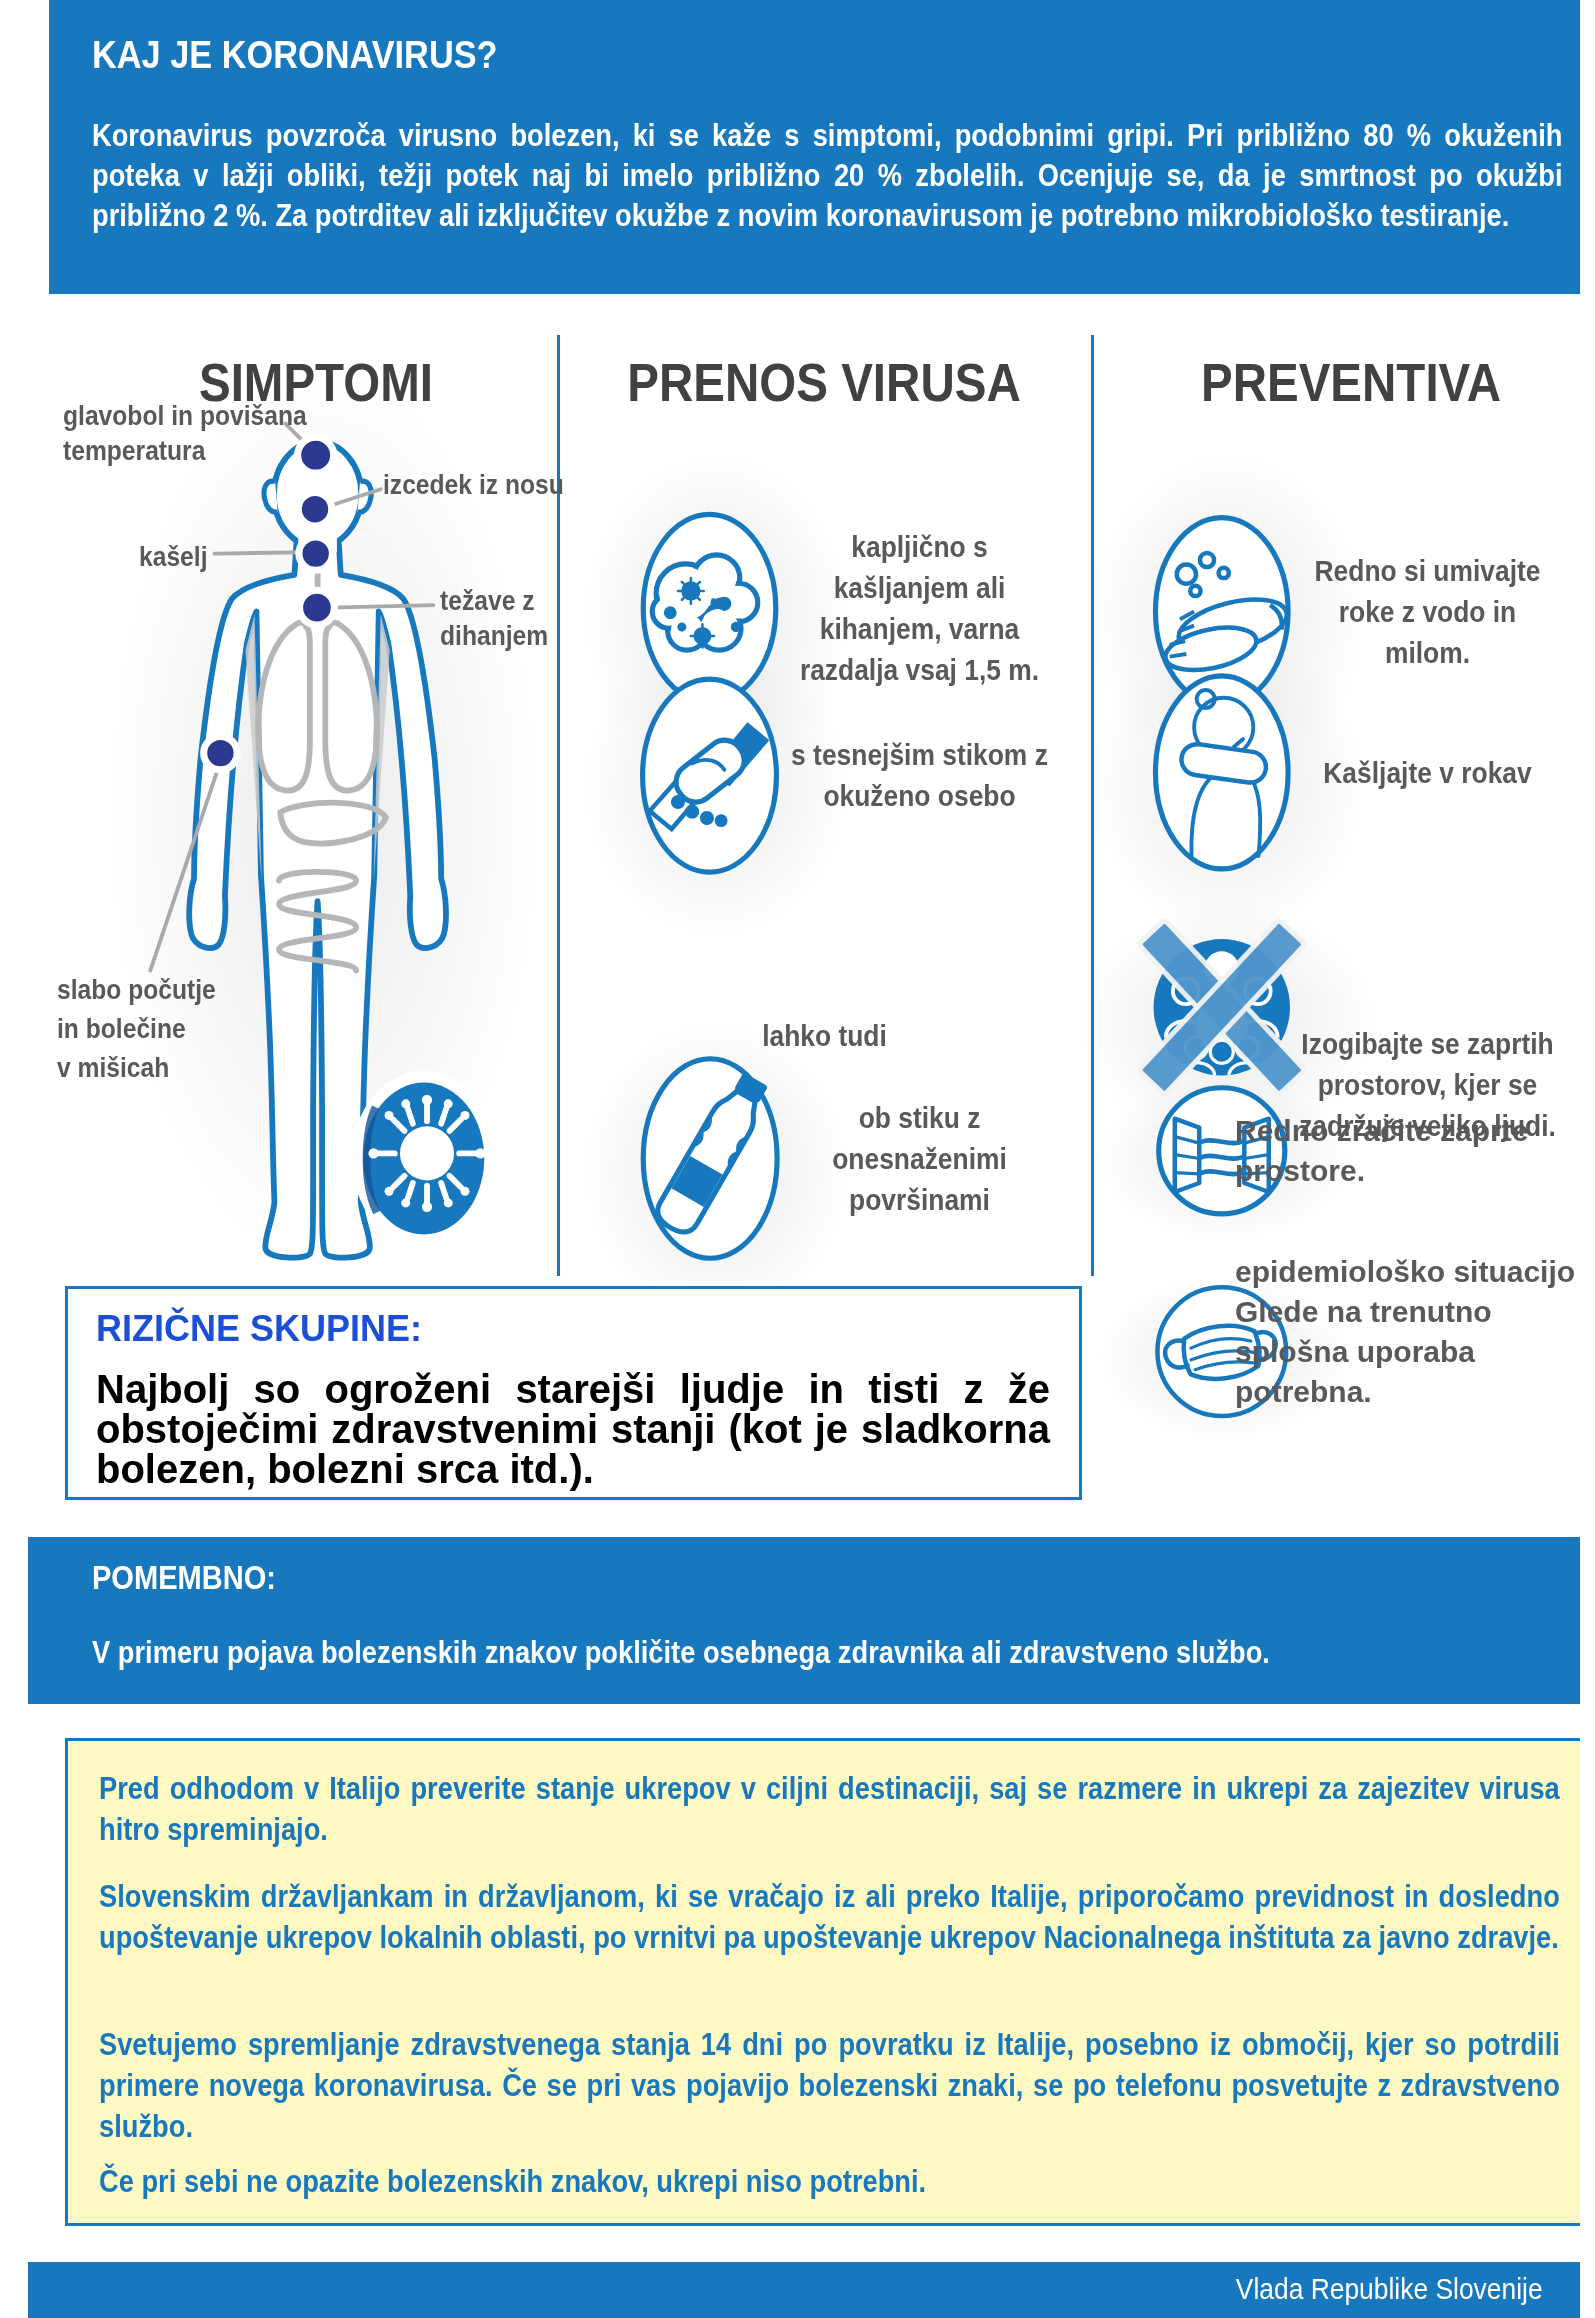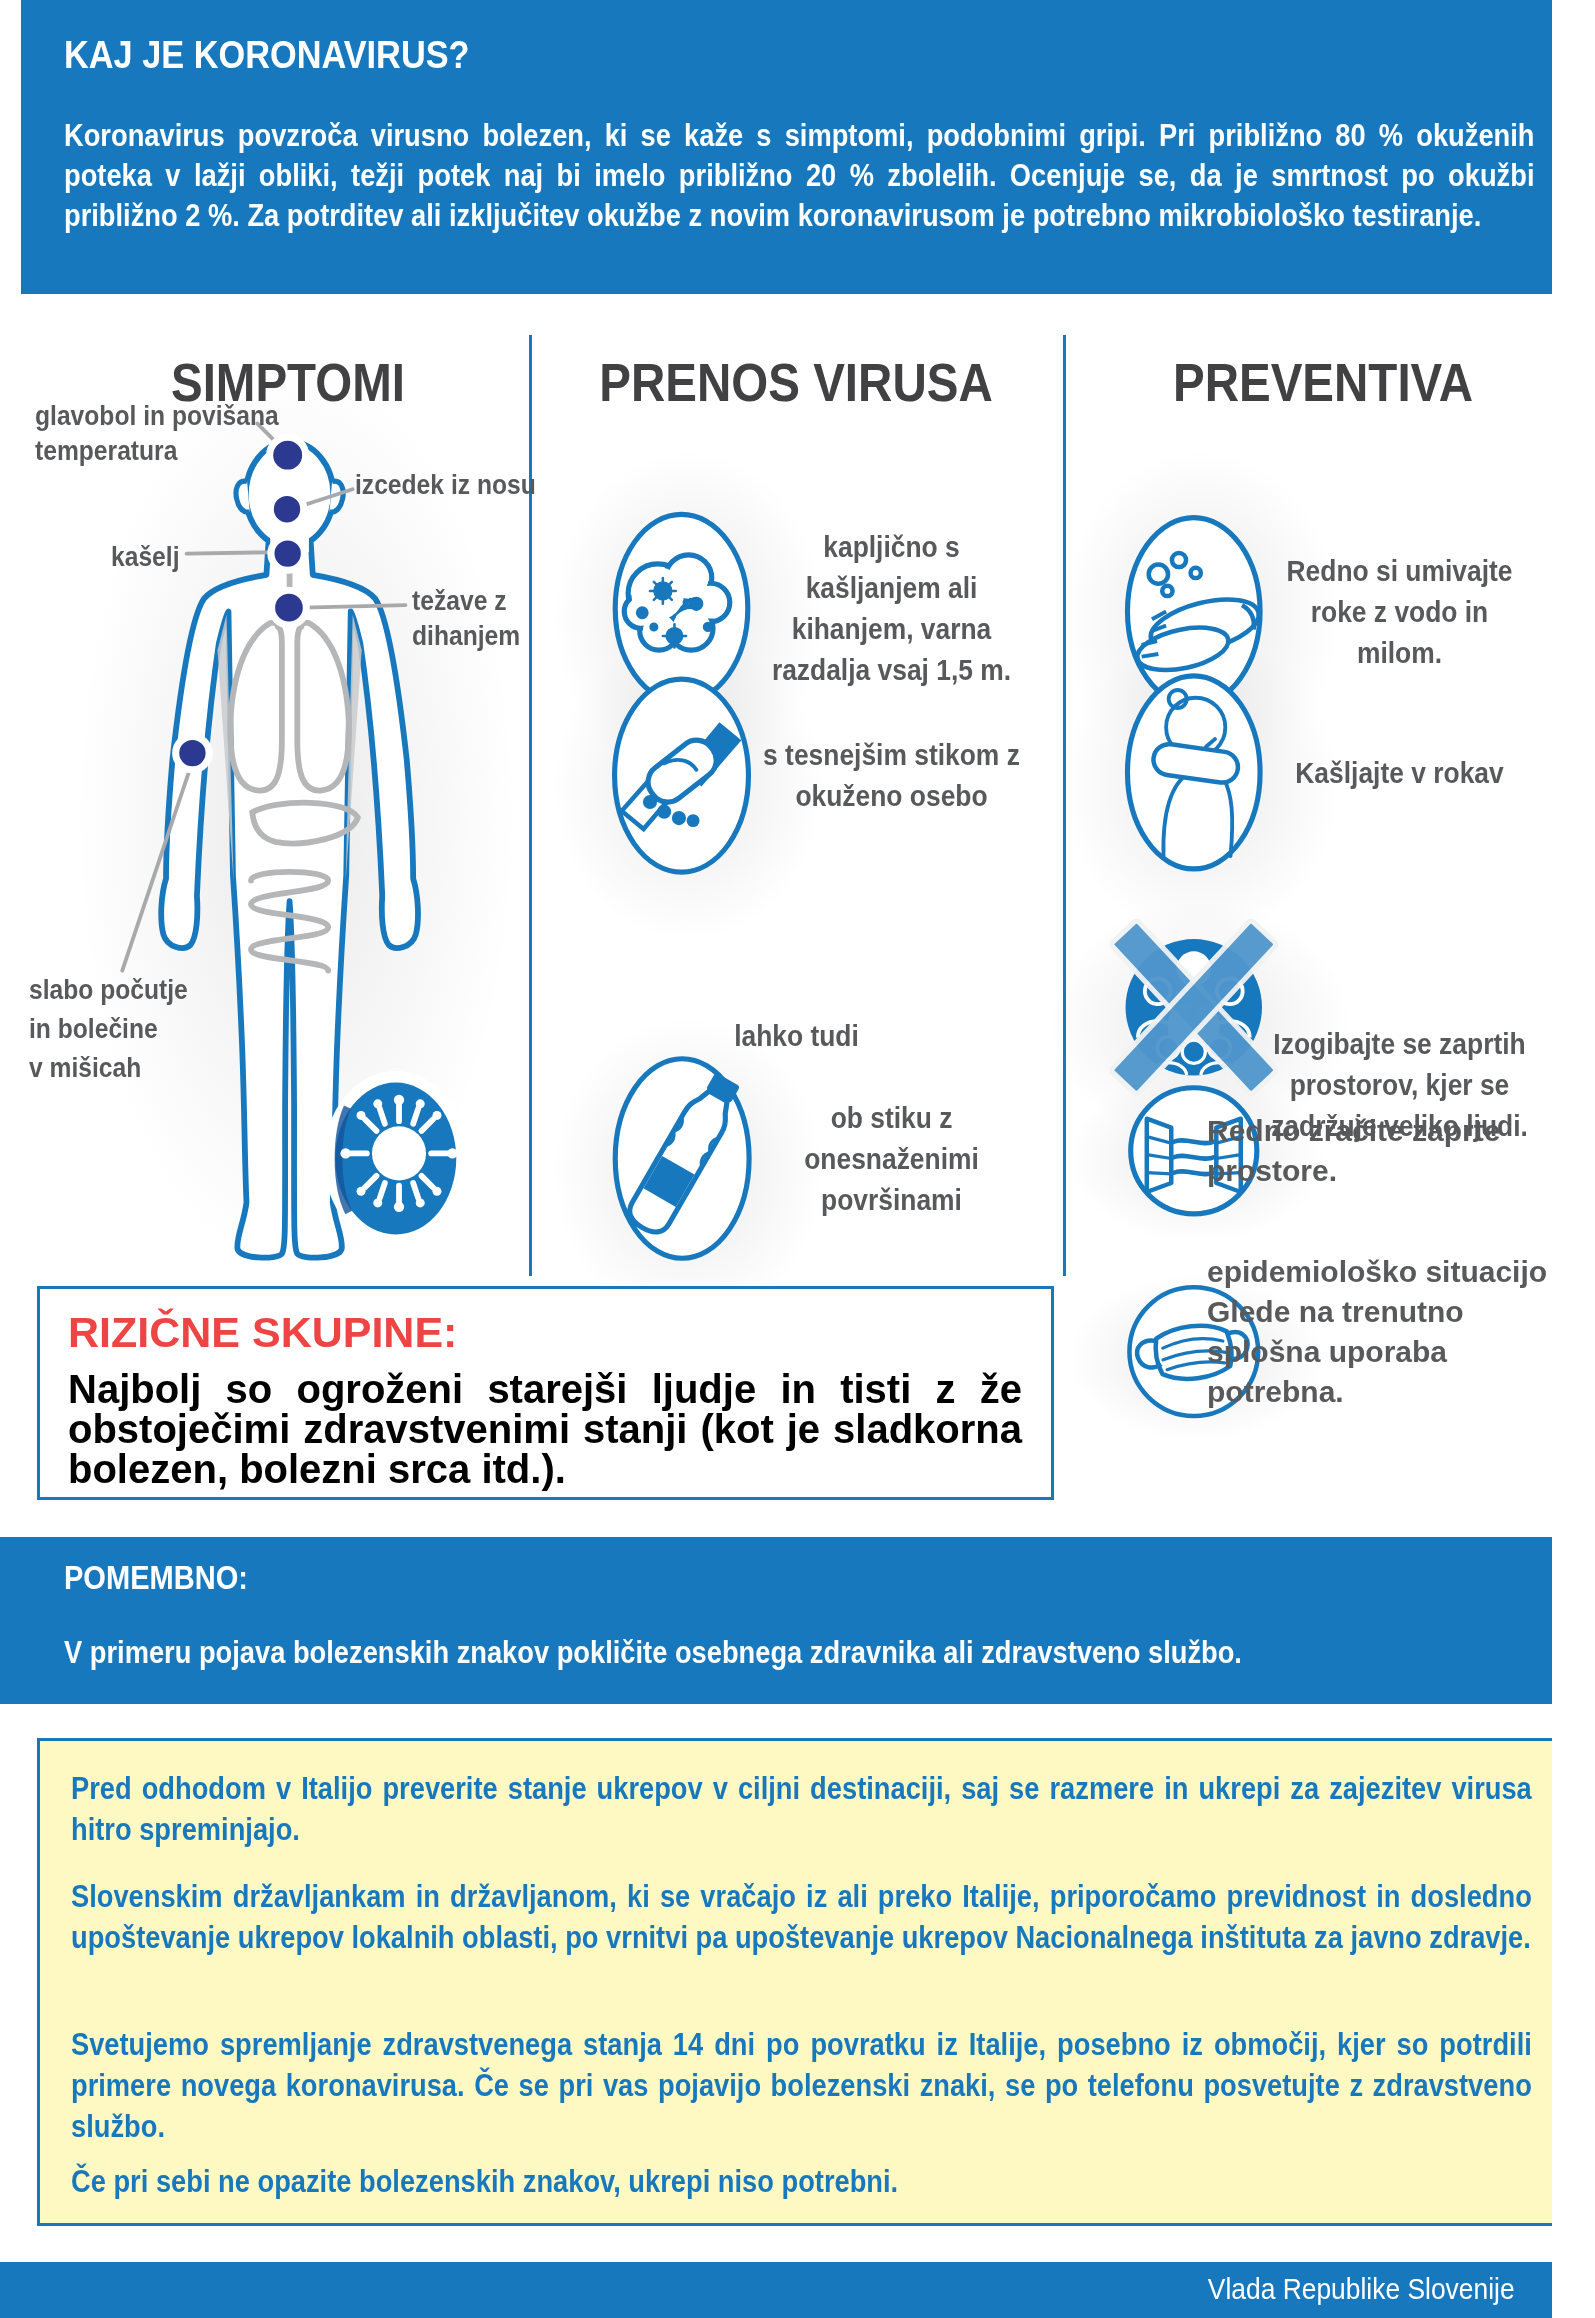--- a/index.html
+++ b/index.html
@@ -1,17 +1,17 @@
 <!DOCTYPE html>
 <html style="font-size:10.3px"><head>
 <meta charset="utf-8">
 <style>
   html,body{margin:0;padding:0;background:#ffffff;}
   .page{position:relative;width:1552px;height:2319px;background:#ffffff;overflow:hidden;
-        font-family:"Liberation Sans","DejaVu Sans",sans-serif;font-weight:700;}
+        font-family:"Liberation Sans","DejaVu Sans",sans-serif;font-weight:700;margin-left:28px;}
   .abs{position:absolute;}
   .sx{transform:scaleX(.88);}
   .oxl{transform-origin:left top;}
   .oxc{transform-origin:center top;}
   .oxr{transform-origin:right center;}
   
   .banner{left:21px;top:0;width:1553px;height:294px;background:#1878be;}
   .banner-title{left:43px;top:33px;font-size:39px;color:#fff;letter-spacing:0px;white-space:nowrap;}
   .banner-par{left:43px;top:116px;width:1671px;font-size:31px;line-height:40px;color:#fff;text-align:justify;}
   
@@ -20,21 +20,21 @@
   
   .glow{border-radius:50%;background:radial-gradient(closest-side,rgba(88,89,91,.13),rgba(88,89,91,0));}
   
   .blabel{color:#58595b;font-size:28px;line-height:35px;white-space:nowrap;}
   .blabel5{line-height:39px;}
   
   .cap{color:#58595b;font-size:30px;line-height:41px;text-align:center;}
   .cap2{color:#58595b;font-size:30px;line-height:40px;text-align:left;}
   
   .rbox{left:37px;top:1286px;width:1017px;height:214px;border:3.9px solid #1878be;background:#fff;box-sizing:border-box;}
-  .rbox-title{left:68px;top:1308px;font-size:43px;color:#ef4444;white-space:nowrap;}
+  .rbox-title{left:68px;top:1308px;font-size:36px;color:#1d4ed8;white-space:nowrap;}
   .rbox-text{left:68px;top:1369px;width:954px;font-size:40px;line-height:40px;color:#000000;text-align:justify;}
   
   .pband{left:0;top:1537px;width:1596px;height:167px;background:#1878be;}
   .pband-title{left:64px;top:1559px;font-size:33px;color:#fff;white-space:nowrap;}
   .pband-text{left:64px;top:1633px;width:1671px;font-size:31px;line-height:39px;color:#fff;}
   
   .tbox{left:37px;top:1738px;width:1523px;height:488px;border:3.9px solid #1878be;background:#fef9c3;box-sizing:border-box;}
   .tpar{position:absolute;left:31px;width:1660px;font-size:31px;line-height:41px;color:#1878be;
         text-align:justify;transform:scaleX(.88);transform-origin:left top;}
   

